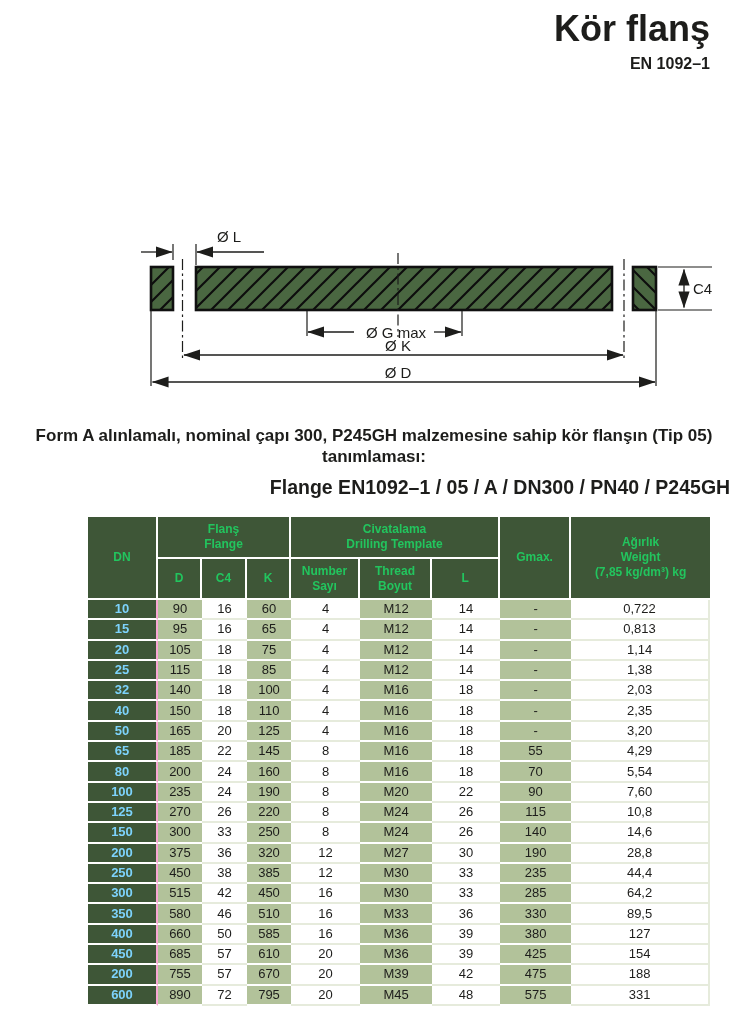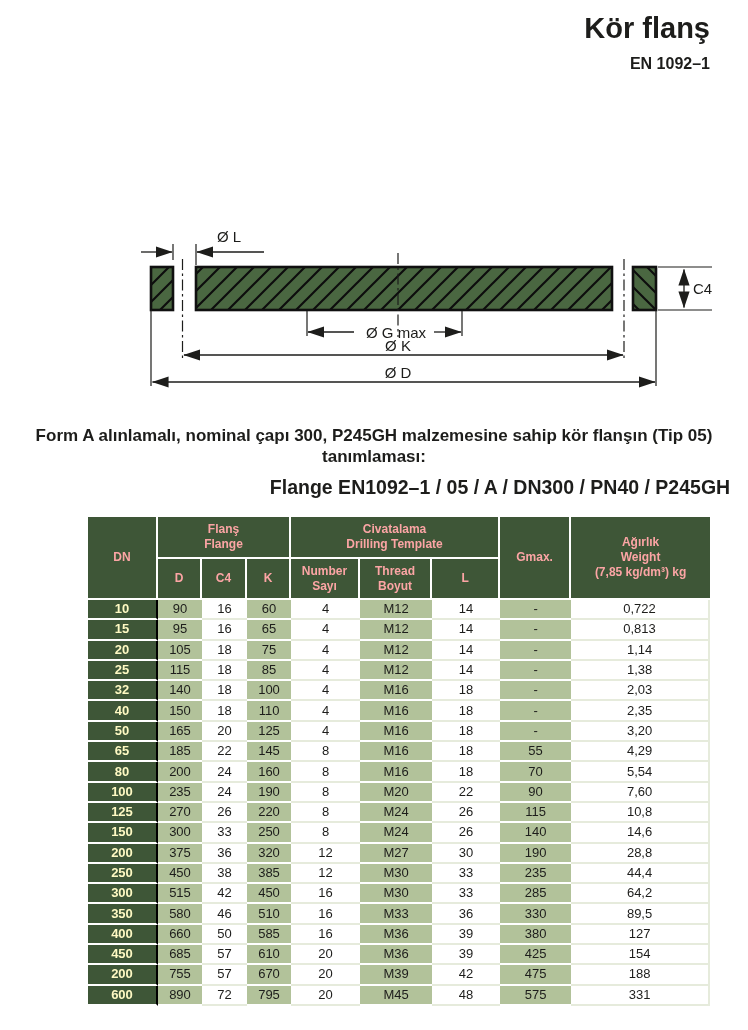--- a/index.html
+++ b/index.html
@@ -9,53 +9,53 @@
     --ink:#1d1d1b;
     --litesep:#E6EBDC;
   }
   html,body{margin:0;padding:0;background:#fff;}
   .page{
     position:relative;width:748px;height:1030px;background:#fff;overflow:hidden;
     font-family:"Liberation Sans",sans-serif;color:var(--ink);
   }
   
   .titles{position:absolute;top:12px;right:38px;text-align:right;}
-  .title-main{font-size:29px;line-height:33px;font-weight:bold;}
+  .title-main{font-size:36px;line-height:33px;font-weight:bold;}
   .title-type{font-size:21px;line-height:24px;font-weight:bold;margin-top:15px;}
   .title-std{font-size:16px;line-height:18px;font-weight:bold;margin-top:10px;}
   
   .drawing{position:absolute;left:0;top:215px;}
   .drawing text{font-family:"Liberation Sans",sans-serif;font-size:15px;fill:var(--ink);}
   .dimline{stroke:var(--ink);stroke-width:1.3;fill:none;}
   .thinline{stroke:var(--ink);stroke-width:1.2;fill:none;}
   .cline{stroke:var(--ink);stroke-width:1.2;fill:none;stroke-dasharray:11 3.5 2.5 3.5;}
   .body-fill{fill:var(--flange);}
   .body-stroke{fill:none;stroke:#101010;stroke-width:2.6;}
   
   .desc{position:absolute;top:425px;left:18px;width:712px;text-align:center;
         font-size:17px;line-height:21px;font-weight:bold;}
   .designation{position:absolute;top:476px;left:250px;width:500px;display:flex;
         justify-content:center;font-size:19.5px;font-weight:bold;white-space:nowrap;}
   
   table.spec{position:absolute;top:517px;left:88px;width:622px;
         border-spacing:0;table-layout:fixed;border-collapse:separate;}
   table.spec th{
-    background:var(--hdr);color:#fca5a5;font-weight:bold;font-size:12px;line-height:15px;
+    background:var(--hdr);color:#22c55e;font-weight:bold;font-size:12px;line-height:15px;
     text-align:center;vertical-align:middle;padding:0;
     border-right:2.5px solid #fff;border-bottom:2.5px solid #fff;
   }
   table.spec th.last{border-right:none;}
   table.spec tr.group-row th{height:40px;}
   table.spec tr.sub-row th{height:39px;}
   table.spec td{
     height:18.3px;padding:0;text-align:center;vertical-align:middle;
     font-size:13px;line-height:18px;color:var(--ink);
   }
-  table.spec td.dn{background:var(--hdr);color:#fef9c3;font-weight:bold;
-    border-right:2px solid #000000;border-bottom:2px solid #fff;}
+  table.spec td.dn{background:var(--hdr);color:#7dd3fc;font-weight:bold;
+    border-right:2px solid #f9a8d4;border-bottom:2px solid #fff;}
   table.spec td.g{background:var(--grn);border-bottom:2px solid #fff;}
   table.spec td.w{background:#fff;border-bottom:2px solid var(--litesep);}
   table.spec td.wlast{border-right:2px solid var(--litesep);margin-top:8px;}
 </style>
 </head>
 <body>
 
 <div class="page">
 
   <div class="titles">

